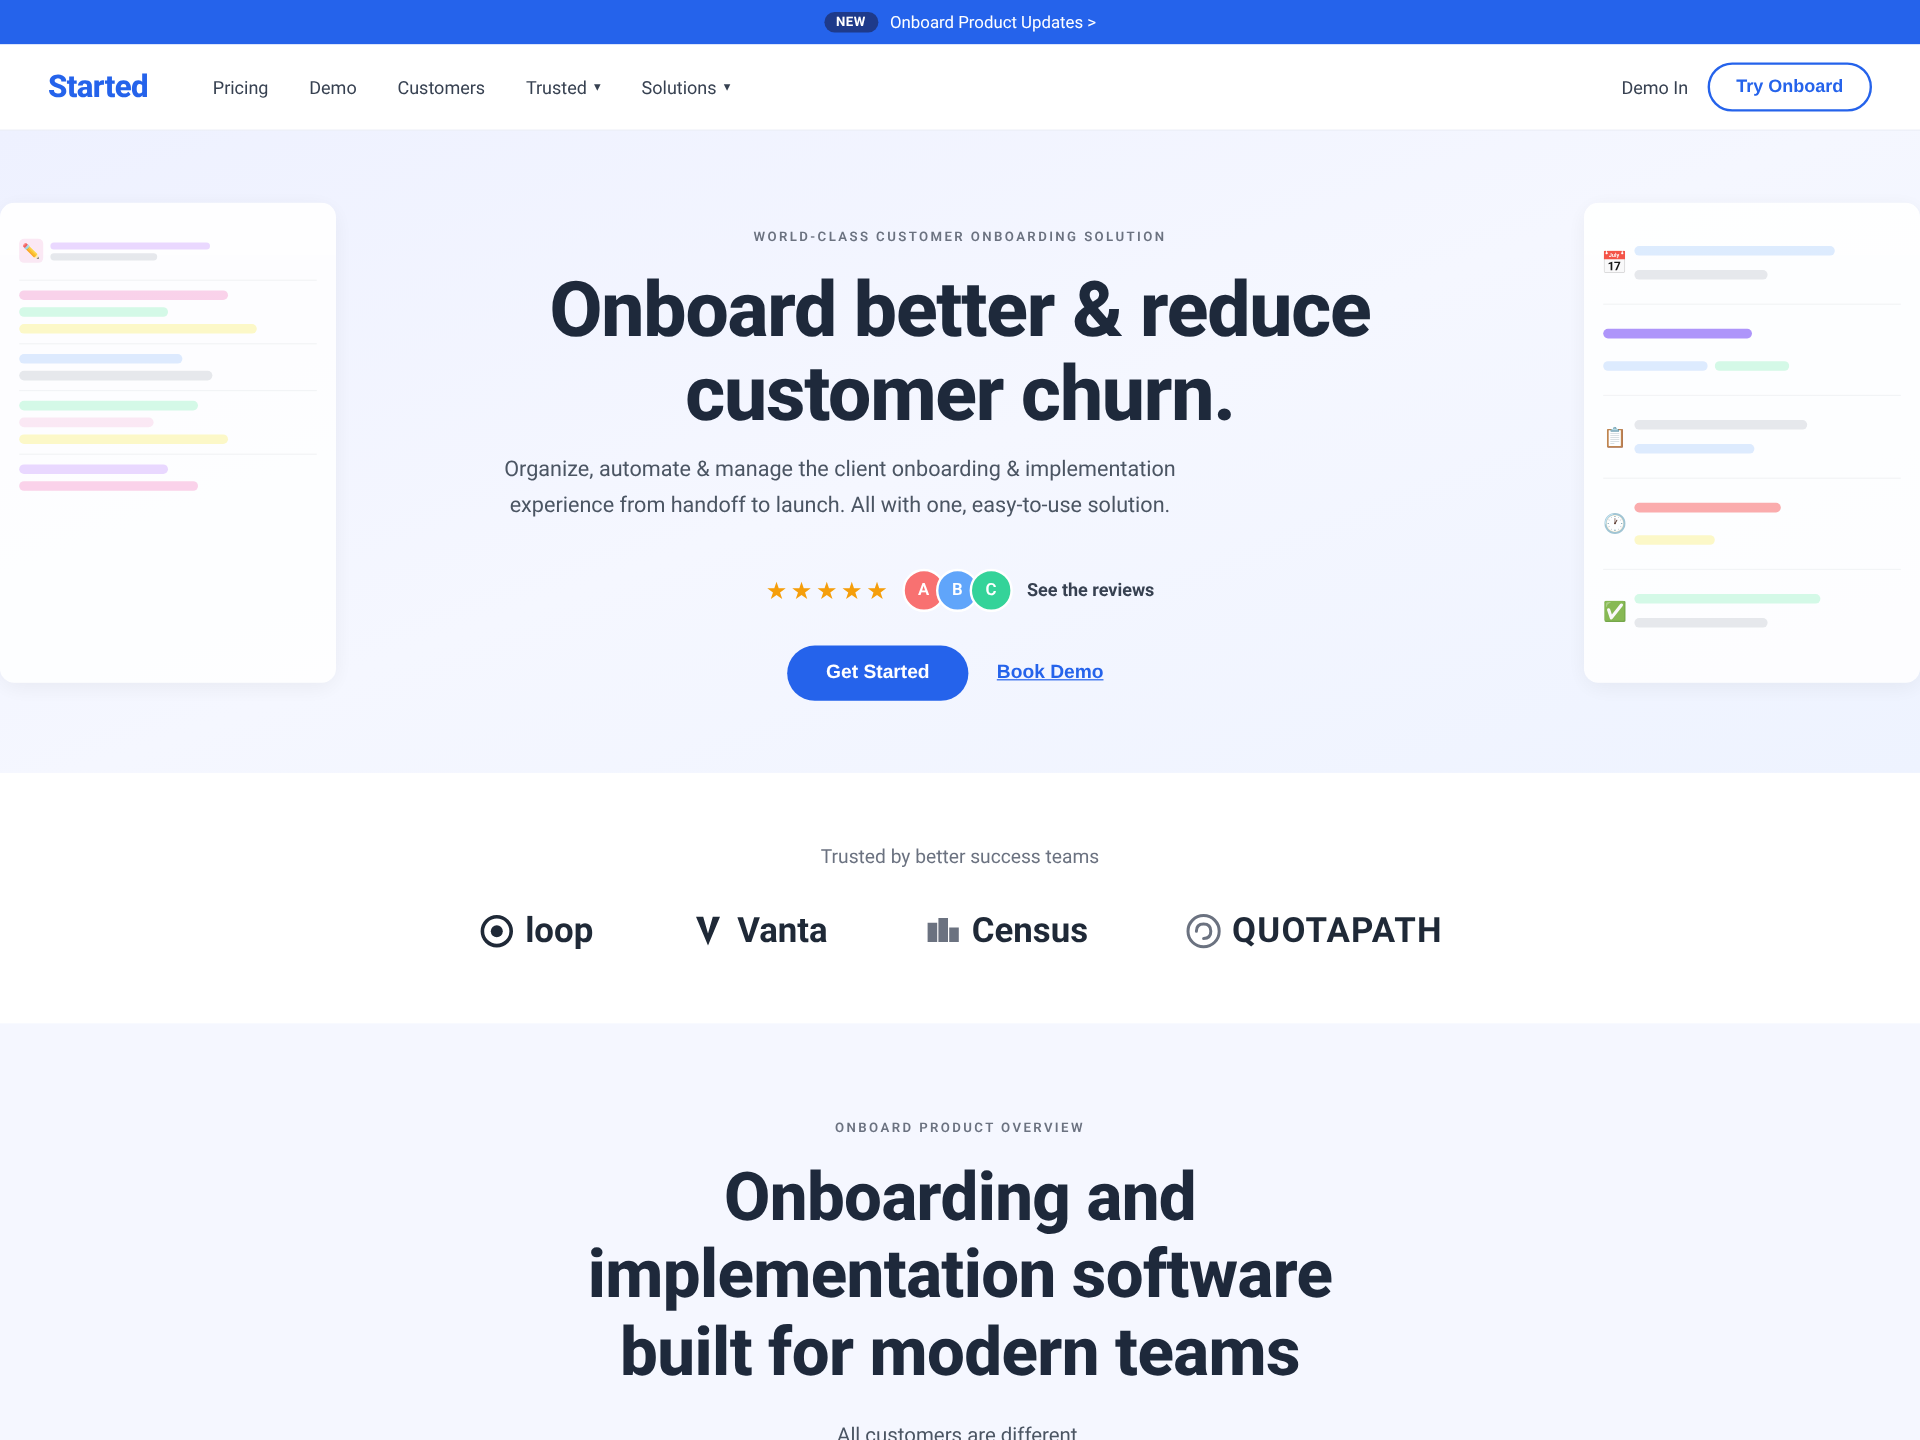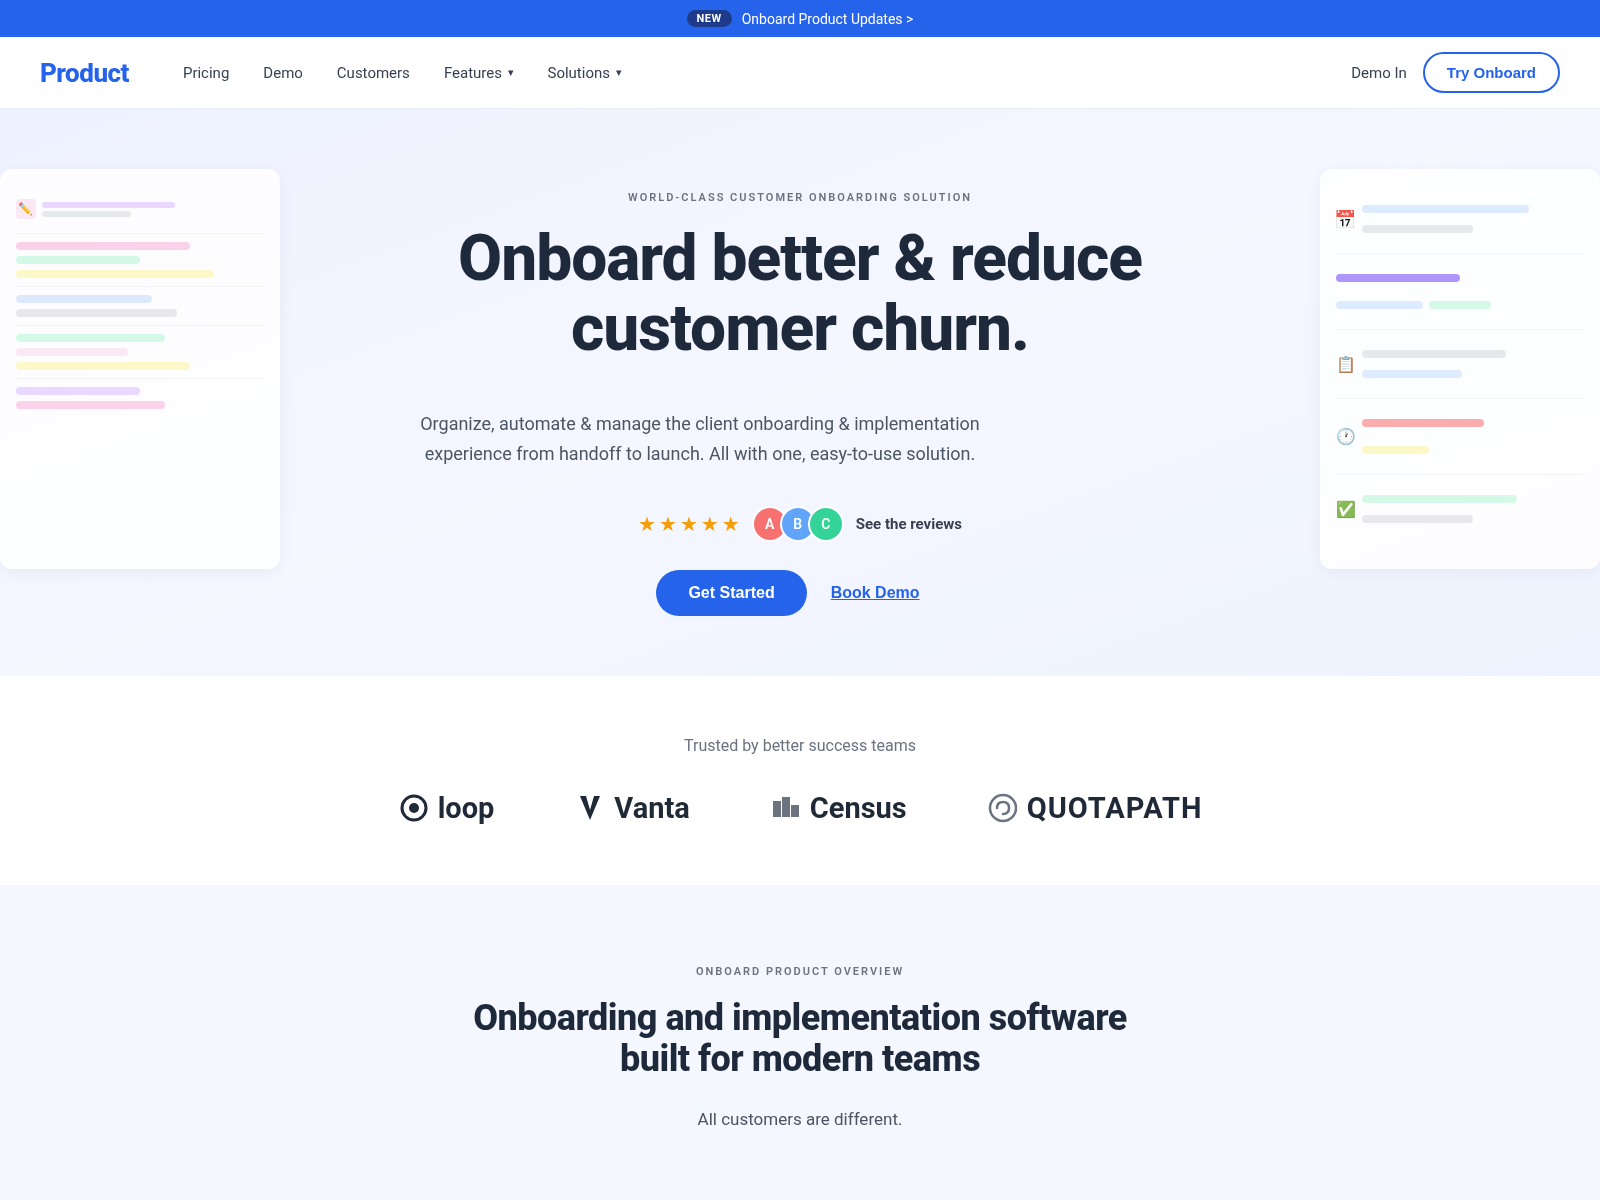--- a/index.html
+++ b/index.html
@@ -182,21 +182,21 @@
       margin-bottom: 20px;
       text-transform: uppercase;
       margin-top: 12px;
     }
     .hero-title {
       font-size: 64px;
       font-weight: 800;
       color: #1e293b;
       line-height: 1.1;
       max-width: 760px;
-      margin-bottom: 44px;
+      margin-bottom: 12px;
       letter-spacing: -1px;
     }
     .hero-desc {
       font-size: 18px;
       color: #4b5563;
       max-width: 560px;
       line-height: 1.7;
       margin-bottom: 36px;
     }
     .stars-row {
@@ -312,21 +312,21 @@
     }
     .section-eyebrow {
       font-size: 11px;
       letter-spacing: 2px;
       color: #6b7280;
       font-weight: 600;
       text-transform: uppercase;
       margin-bottom: 20px;
     }
     .section-title {
-      font-size: 36px;
+      font-size: 56px;
       font-weight: 800;
       color: #1e293b;
       max-width: 700px;
       margin: 0 auto 24px;
       line-height: 1.15;
       letter-spacing: -0.5px;
     }
     .section-desc {
       font-size: 17px;
       color: #4b5563;
@@ -337,27 +337,27 @@
   </style>
 </head>
 <body>
 
 <div class="top-banner">
   <span class="badge">NEW</span>
   <a href="#">Onboard Product Updates &gt;</a>
 </div>
 
 <nav class="navbar">
-  <a class="logo" href="#">Product</a>
+  <a class="logo" href="#">Started</a>
   <div class="nav-links">
     <a href="#" class="nav-item">Pricing</a>
     <a href="#" class="nav-item">Demo</a>
     <a href="#" class="nav-item">Customers</a>
     <div class="nav-item">
-      <span>Features</span>
+      <span>Trusted</span>
       <span class="chevron">▾</span>
     </div>
     <div class="nav-item">
       <span>Solutions</span>
       <span class="chevron">▾</span>
     </div>
   </div>
   <div class="nav-right">
     <a href="#" class="sign-in">Demo In</a>
     <button class="try-btn">Try Onboard</button>

